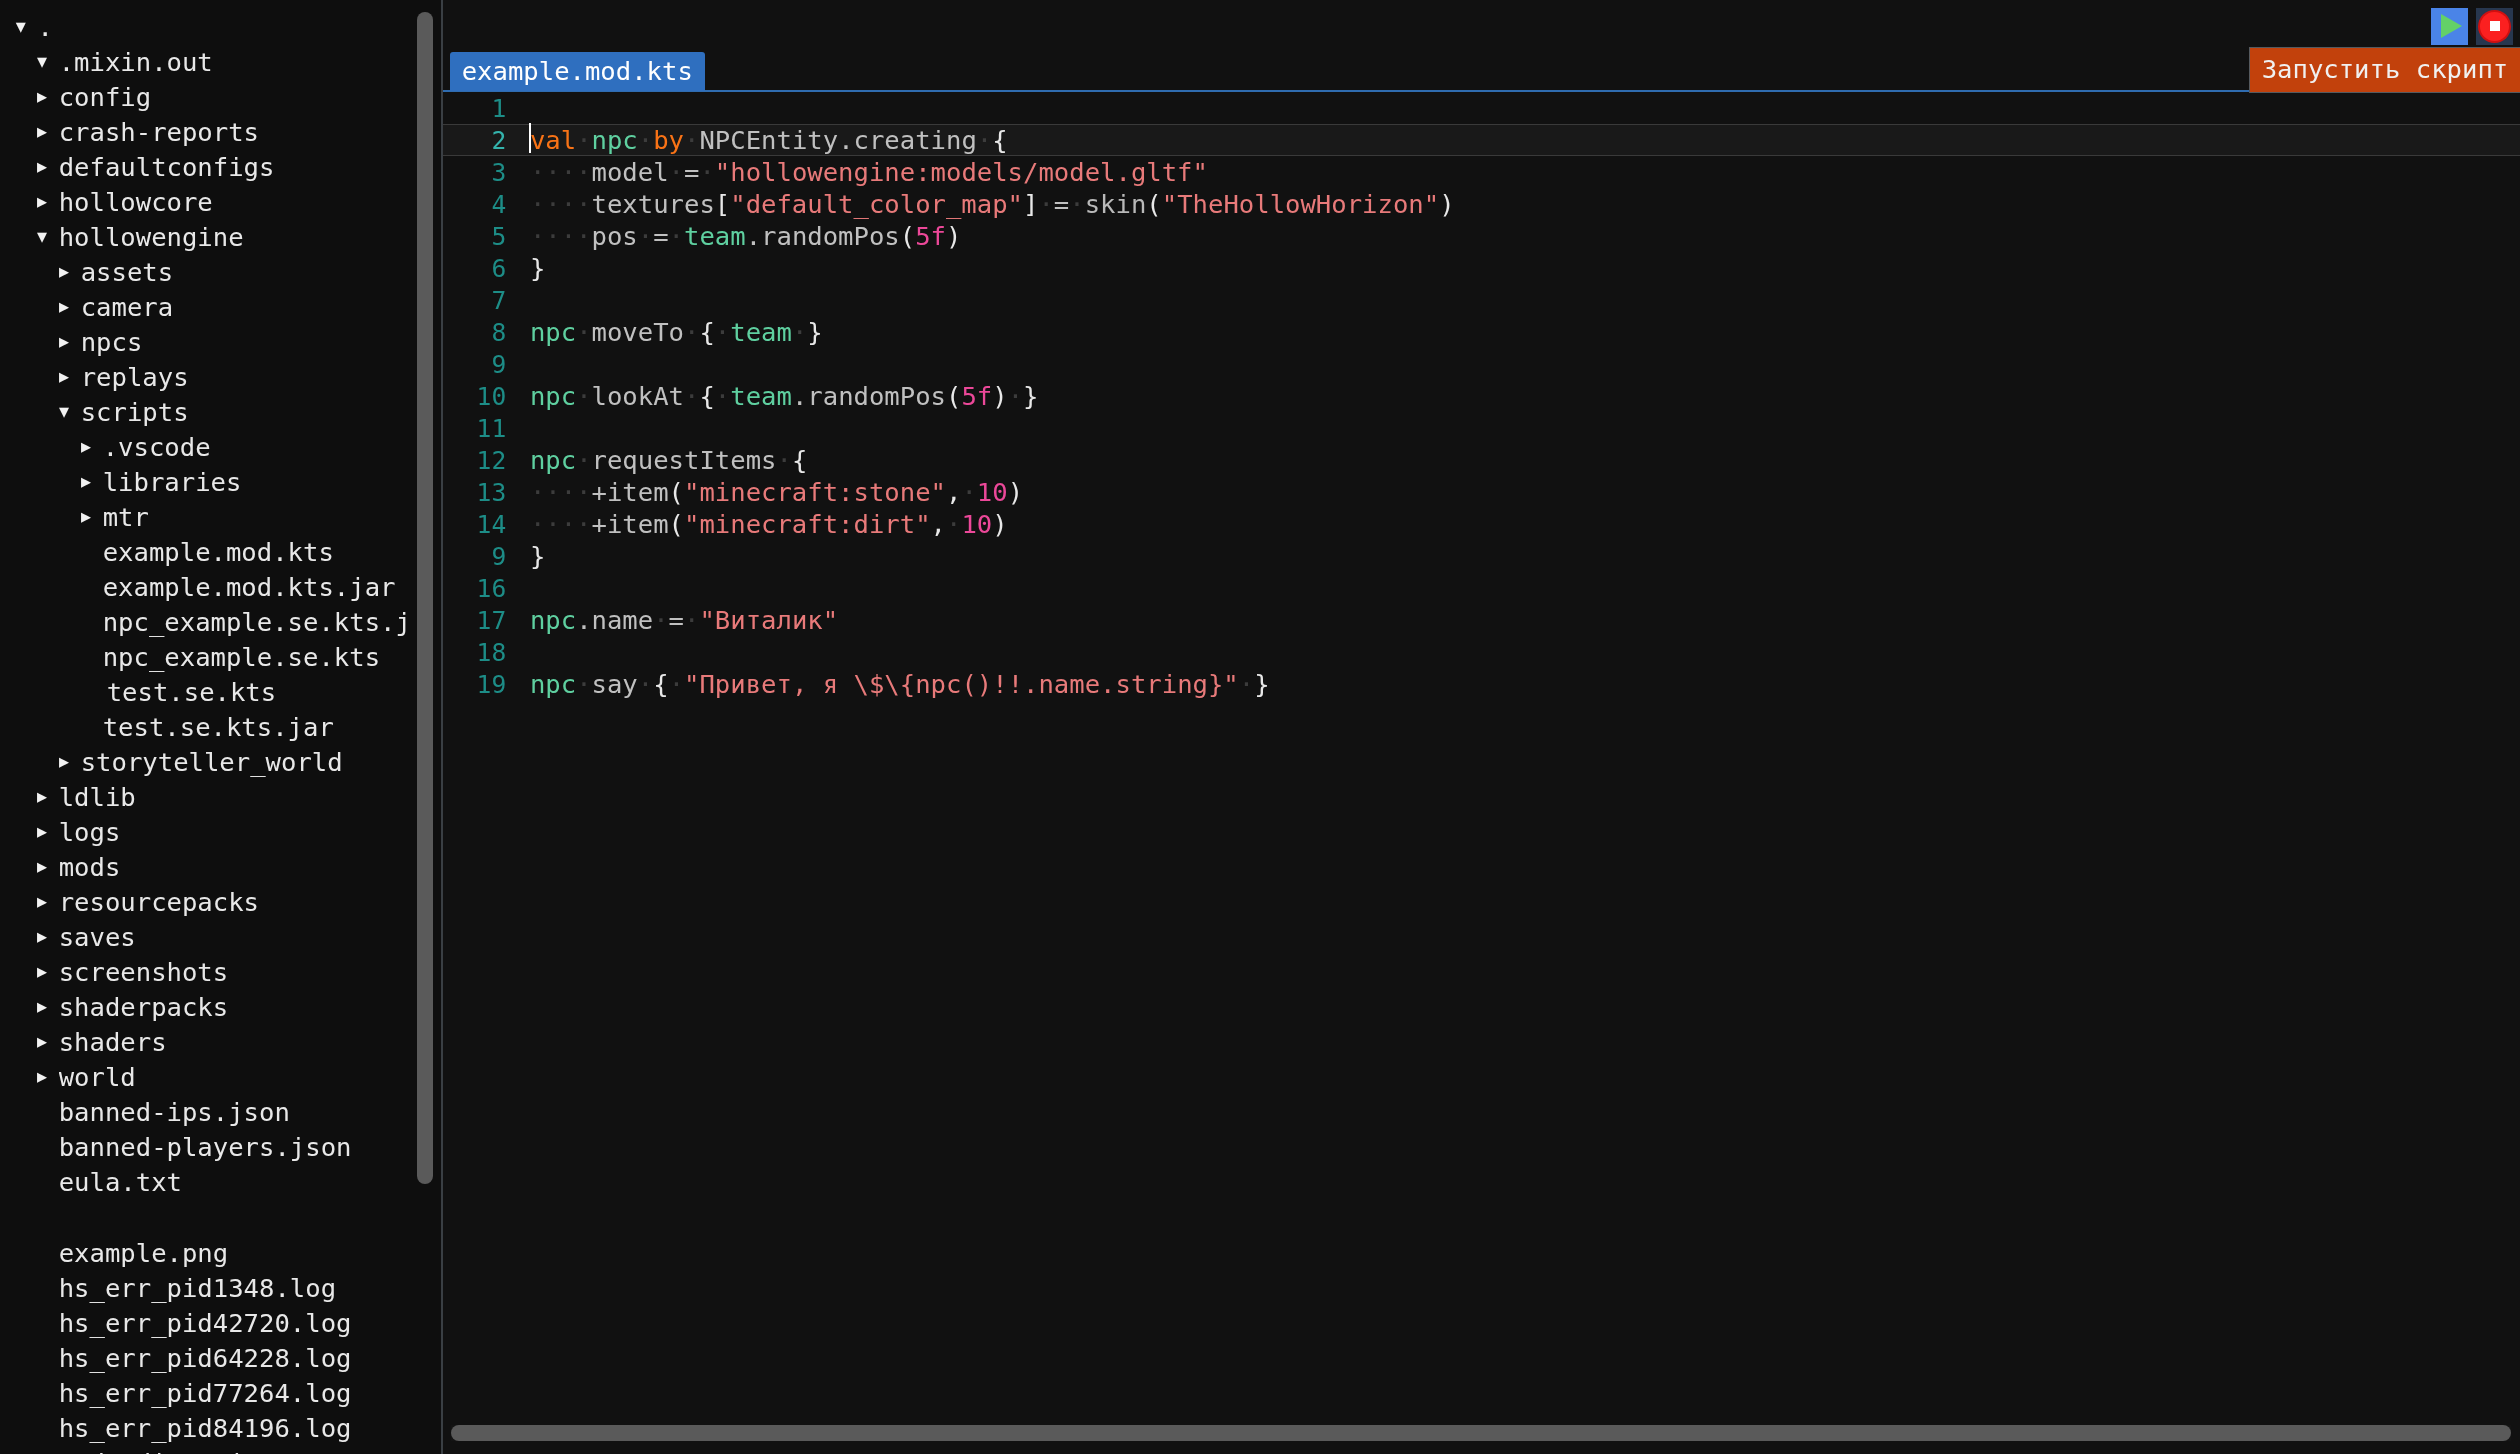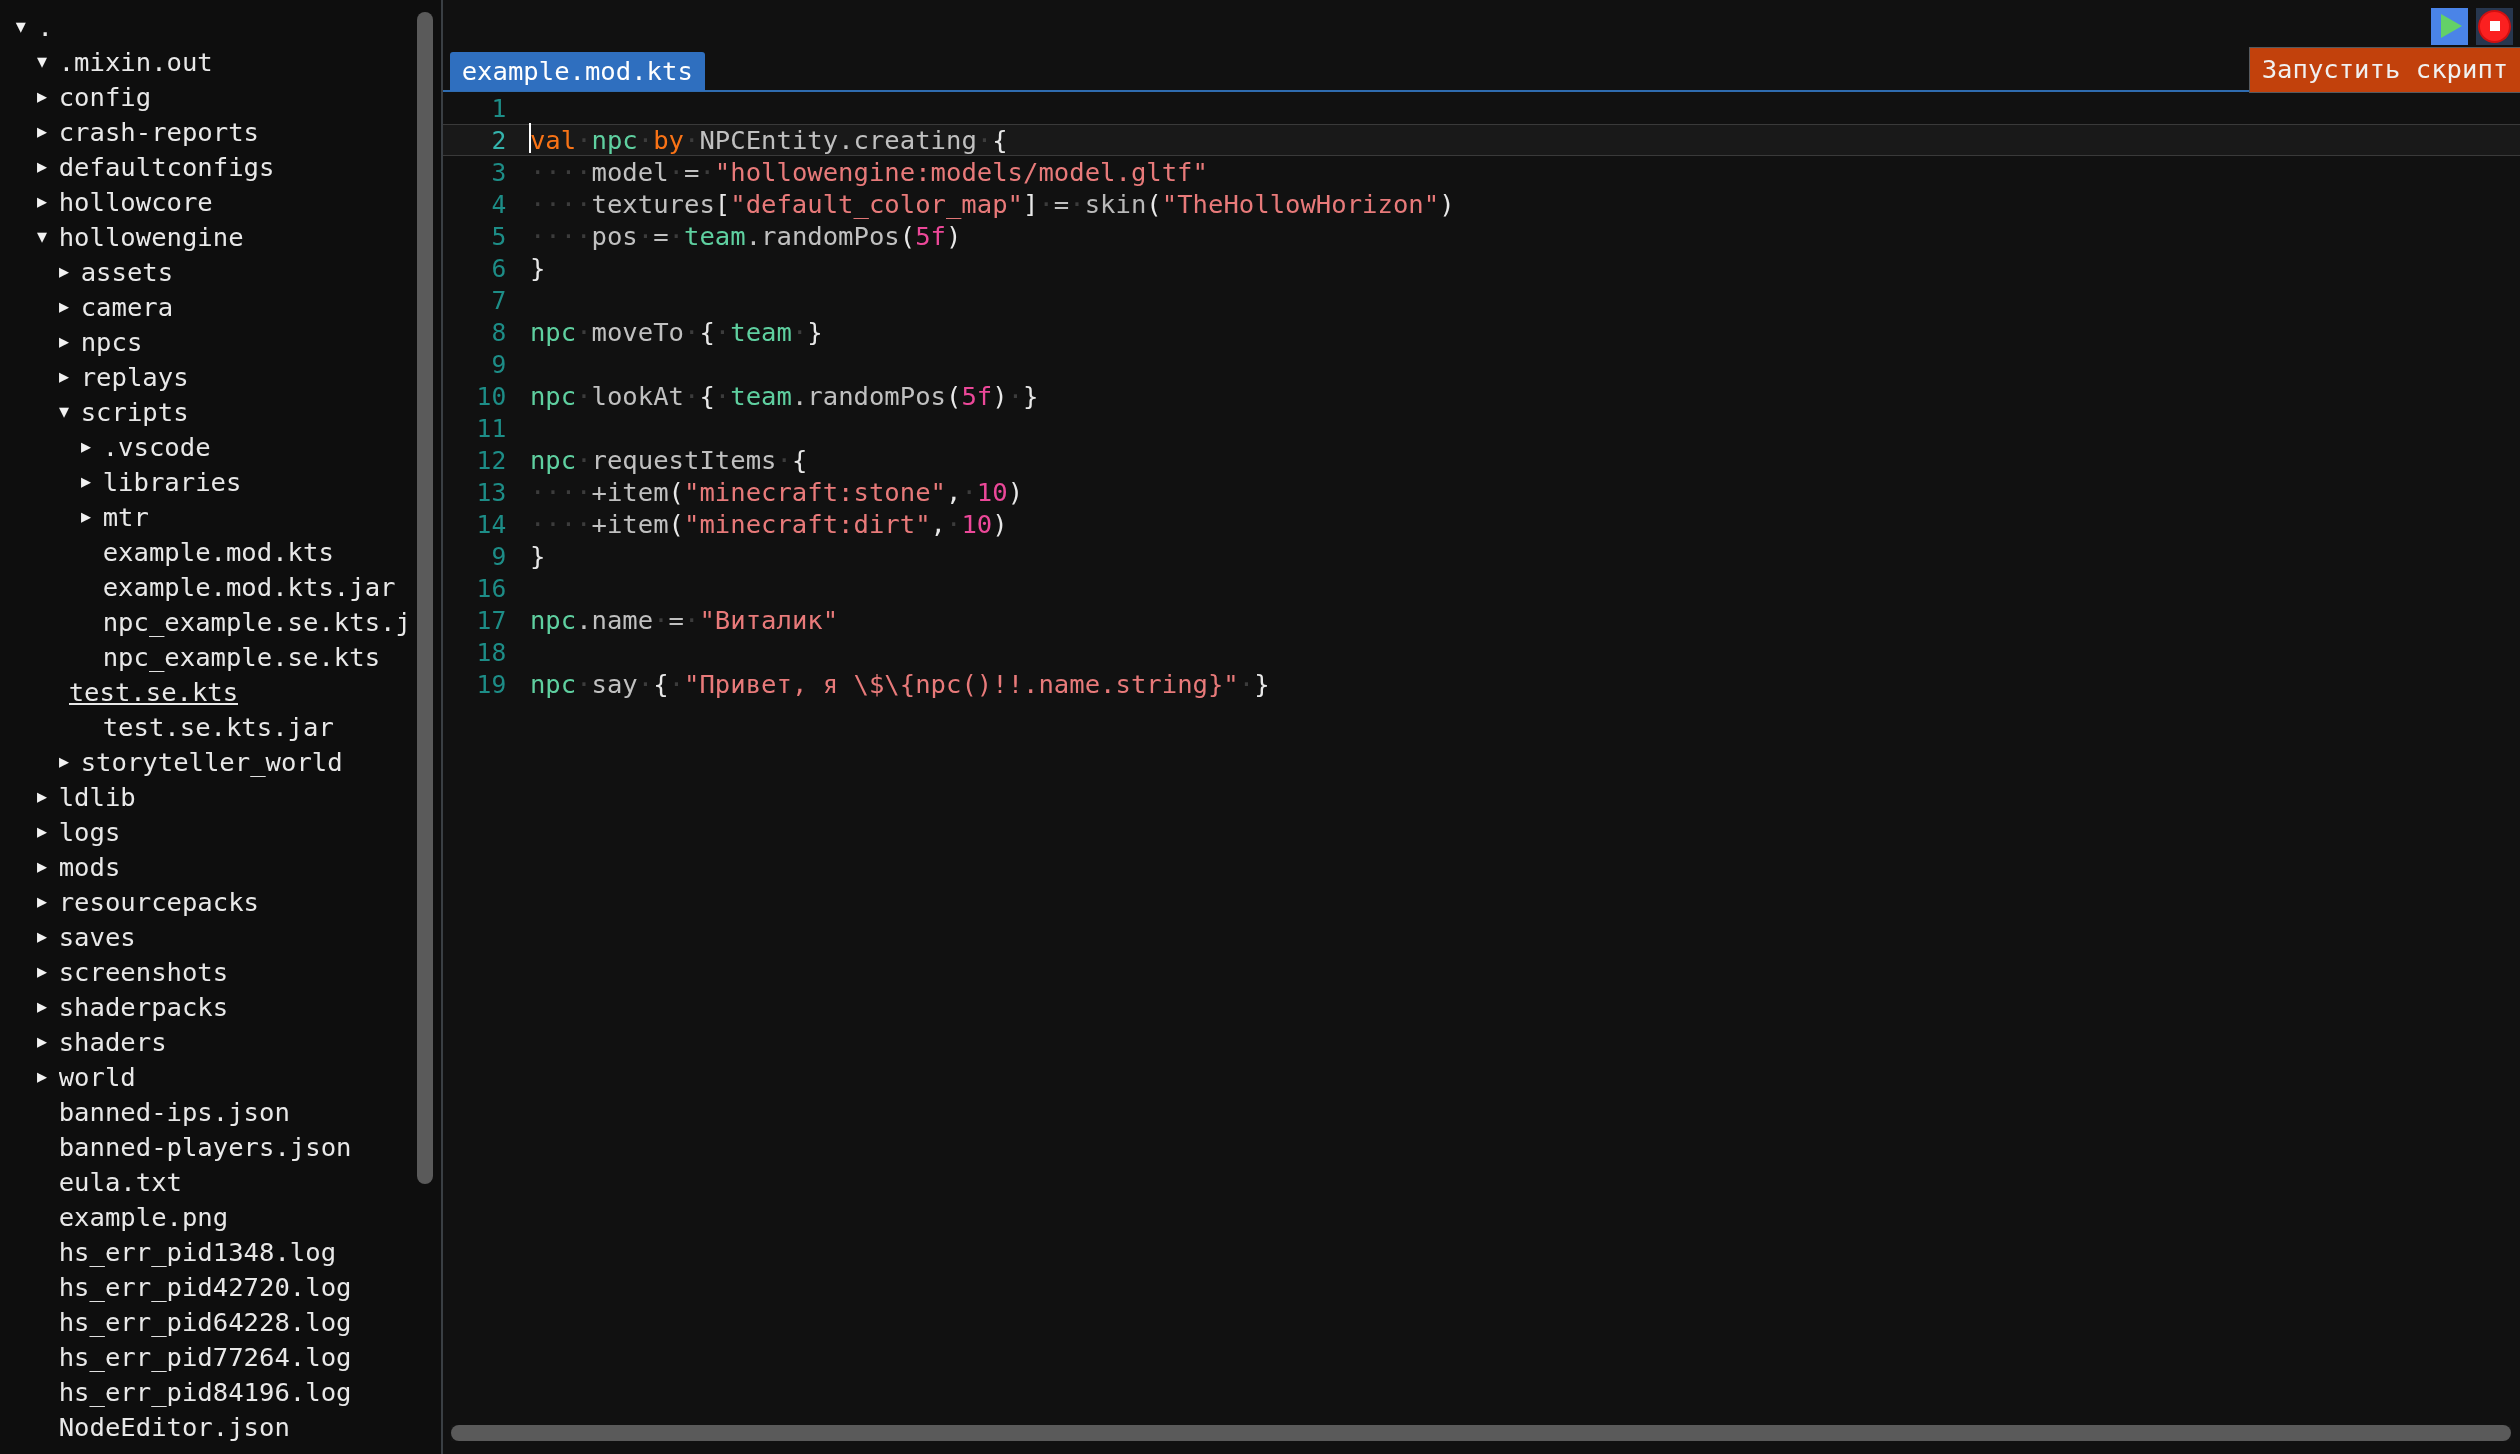--- a/index.html
+++ b/index.html
@@ -291,21 +291,21 @@
           <span class="lbl">example.mod.kts.jar</span>
         </div>
         <div class="tnode" style="padding-left: 81px;">
           <span class="arrow none">▶</span>
           <span class="lbl">npc_example.se.kts.j</span>
         </div>
         <div class="tnode" style="padding-left: 81px;">
           <span class="arrow none">▶</span>
           <span class="lbl">npc_example.se.kts</span>
         </div>
-        <div class="tnode" style="padding-left: 47px; text-decoration: underline;">
+        <div class="tnode" style="padding-left: 85px;">
           <span class="arrow none">▶</span>
           <span class="lbl">test.se.kts</span>
         </div>
         <div class="tnode" style="padding-left: 81px;">
           <span class="arrow none">▶</span>
           <span class="lbl">test.se.kts.jar</span>
         </div>
         <div class="tnode" style="padding-left: 59px;">
           <span class="arrow">▶</span>
           <span class="lbl">storyteller_world</span>
@@ -351,21 +351,21 @@
           <span class="lbl">banned-ips.json</span>
         </div>
         <div class="tnode" style="padding-left: 37px;">
           <span class="arrow none">▶</span>
           <span class="lbl">banned-players.json</span>
         </div>
         <div class="tnode" style="padding-left: 37px;">
           <span class="arrow none">▶</span>
           <span class="lbl">eula.txt</span>
         </div>
-        <div class="tnode" style="padding-left: 37px;">
+        <div class="tnode" style="padding-left: 37px; margin-top: 36px;">
           <span class="arrow none">▶</span>
           <span class="lbl">example.png</span>
         </div>
         <div class="tnode" style="padding-left: 37px;">
           <span class="arrow none">▶</span>
           <span class="lbl">hs_err_pid1348.log</span>
         </div>
         <div class="tnode" style="padding-left: 37px;">
           <span class="arrow none">▶</span>
           <span class="lbl">hs_err_pid42720.log</span>

